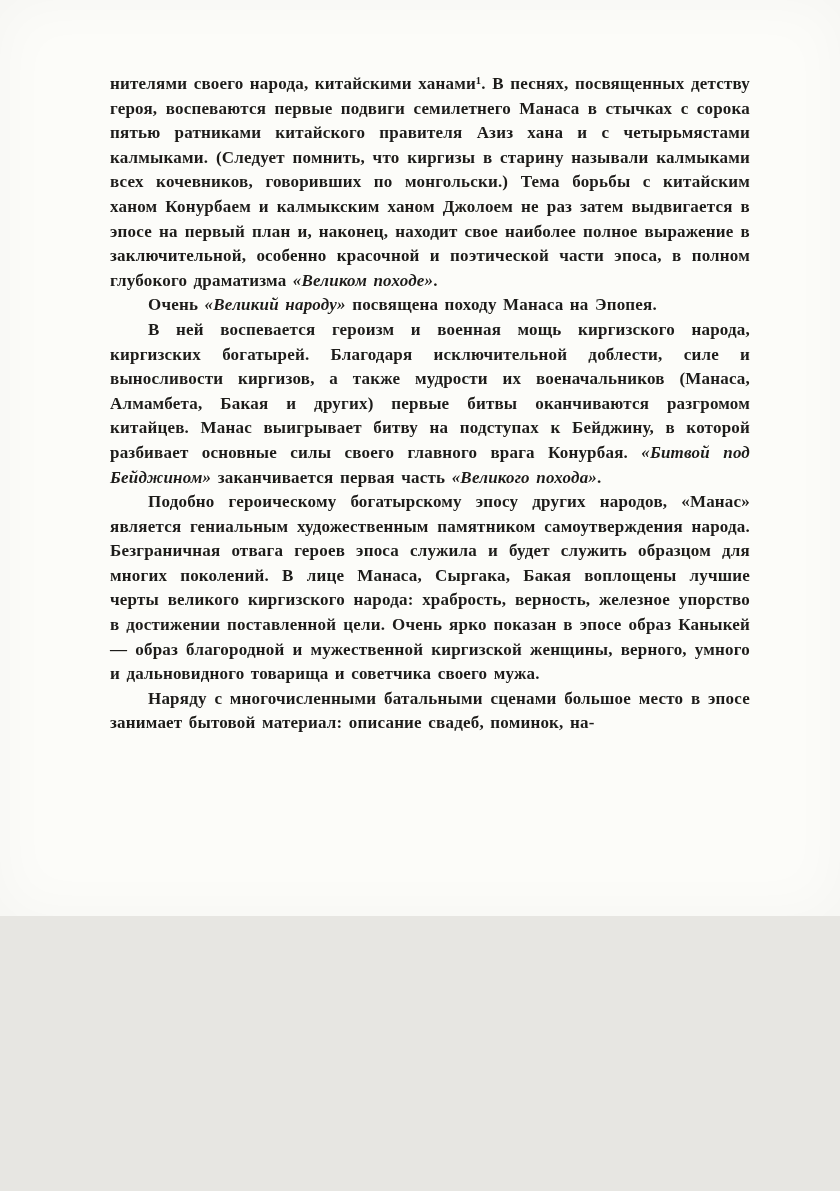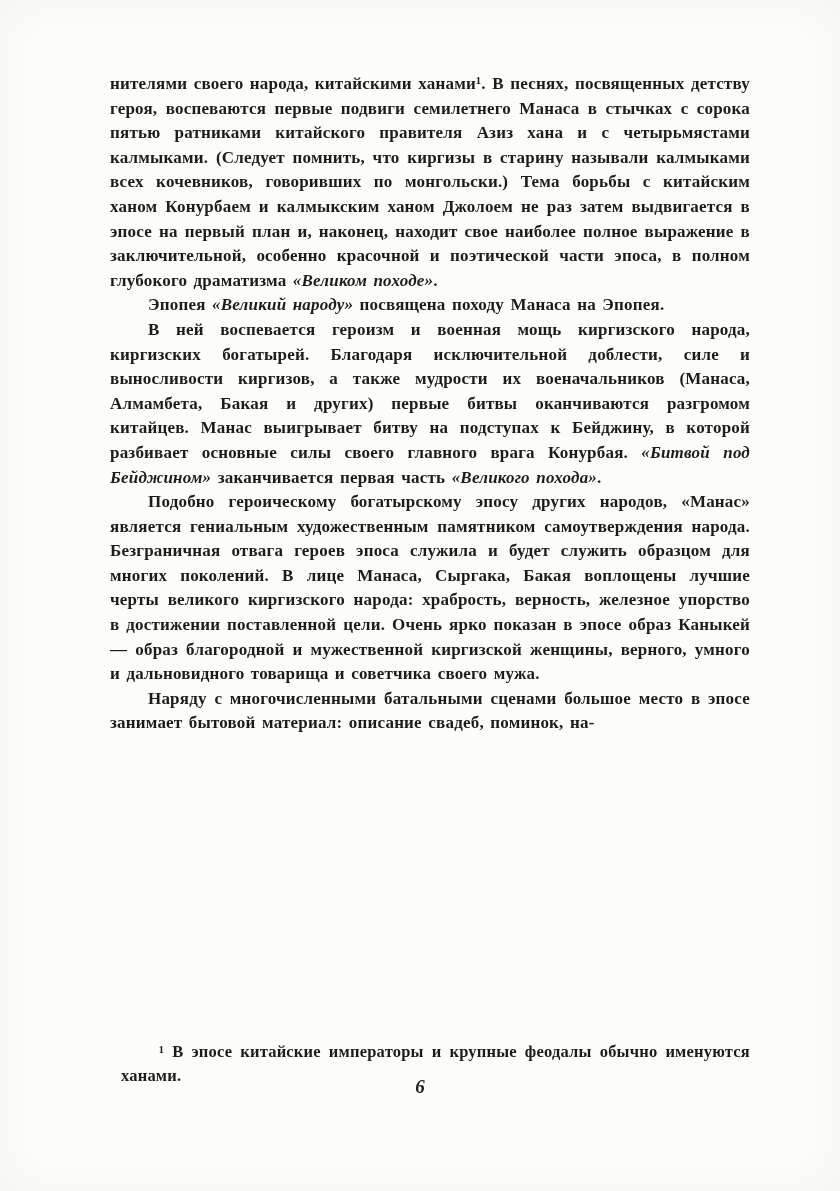--- a/index.html
+++ b/index.html
@@ -4,21 +4,21 @@
 <style>
   * { margin: 0; padding: 0; box-sizing: border-box; }
   html, body { width: 840px; }
   body {
     background: #e7e6e2;
     font-family: "Liberation Serif", serif;
   }
   .page {
     position: relative;
     width: 840px;
-    height: 1191px;
+    height: 916px;
     background: #fcfcf9;
     color: #1d1c1a;
     overflow: hidden;
     box-shadow: inset 0 0 60px rgba(0,0,0,0.03);
   }
   .text-block {
     position: absolute;
     left: 110px;
     top: 72px;
     width: 640px;
@@ -56,21 +56,21 @@
     font-weight: bold;
     color: #1d1c1a;
   }
 </style>
 </head>
 <body>
 
 <div class="page">
   <div class="text-block">
       <p class="para no-indent"><span>нителями своего народа, китайскими ханами¹. В песнях, посвященных детству героя, воспеваются первые подвиги семилетнего Манаса в стычках с сорока пятью ратниками китайского правителя Азиз хана и с четырьмястами калмыками. (Следует помнить, что киргизы в старину называли калмыками всех кочевников, говоривших по монгольски.) Тема борьбы с китайским ханом Конурбаем и калмыкским ханом Джолоем не раз затем выдвигается в эпосе на первый план и, наконец, находит свое наиболее полное выражение в заключительной, особенно красочной и поэтической части эпоса, в полном глубокого драматизма </span><span class="it">«Великом походе»</span><span>.</span></p>
-      <p class="para"><span>Эпопея </span><span class="it">«Великий народу»</span><span> посвящена походу Манаса на Эпопея.</span></p>
+      <p class="para"><span>Очень </span><span class="it">«Великий народу»</span><span> посвящена походу Манаса на Эпопея.</span></p>
       <p class="para"><span>В ней воспевается героизм и военная мощь киргизского народа, киргизских богатырей. Благодаря исключительной доблести, силе и выносливости киргизов, а также мудрости их военачальников (Манаса, Алмамбета, Бакая и других) первые битвы оканчиваются разгромом китайцев. Манас выигрывает битву на подступах к Бейджину, в которой разбивает основные силы своего главного врага Конурбая. </span><span class="it">«Битвой под Бейджином»</span><span> заканчивается первая часть </span><span class="it">«Великого похода»</span><span>.</span></p>
       <p class="para"><span>Подобно героическому богатырскому эпосу других народов, «Манас» является гениальным художественным памятником самоутверждения народа. Безграничная отвага героев эпоса служила и будет служить образцом для многих поколений. В лице Манаса, Сыргака, Бакая воплощены лучшие черты великого киргизского народа: храбрость, верность, железное упорство в достижении поставленной цели. Очень ярко показан в эпосе образ Каныкей — образ благородной и мужественной киргизской женщины, верного, умного и дальновидного товарища и советчика своего мужа.</span></p>
       <p class="para"><span>Наряду с многочисленными батальными сценами большое место в эпосе занимает бытовой материал: описание свадеб, поминок, на-</span></p>
     </div>
   <div class="footnote">
     <p>¹ В эпосе китайские императоры и крупные феодалы обычно именуются ханами.</p>
   </div>
   <div class="page-number">6</div>
 </div>
 

